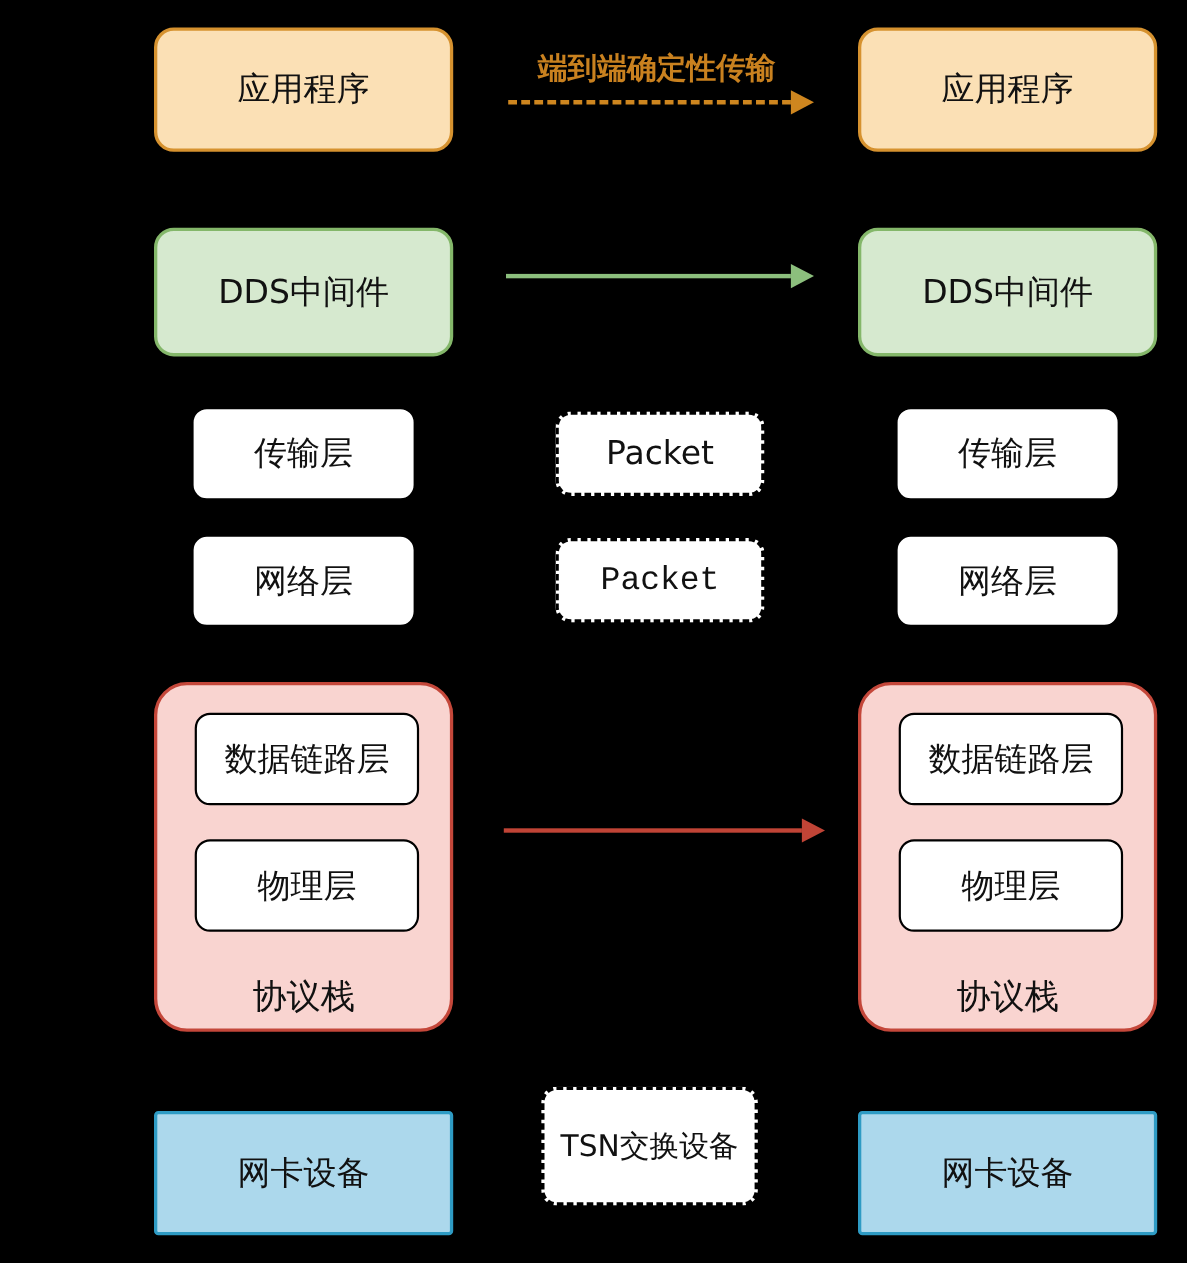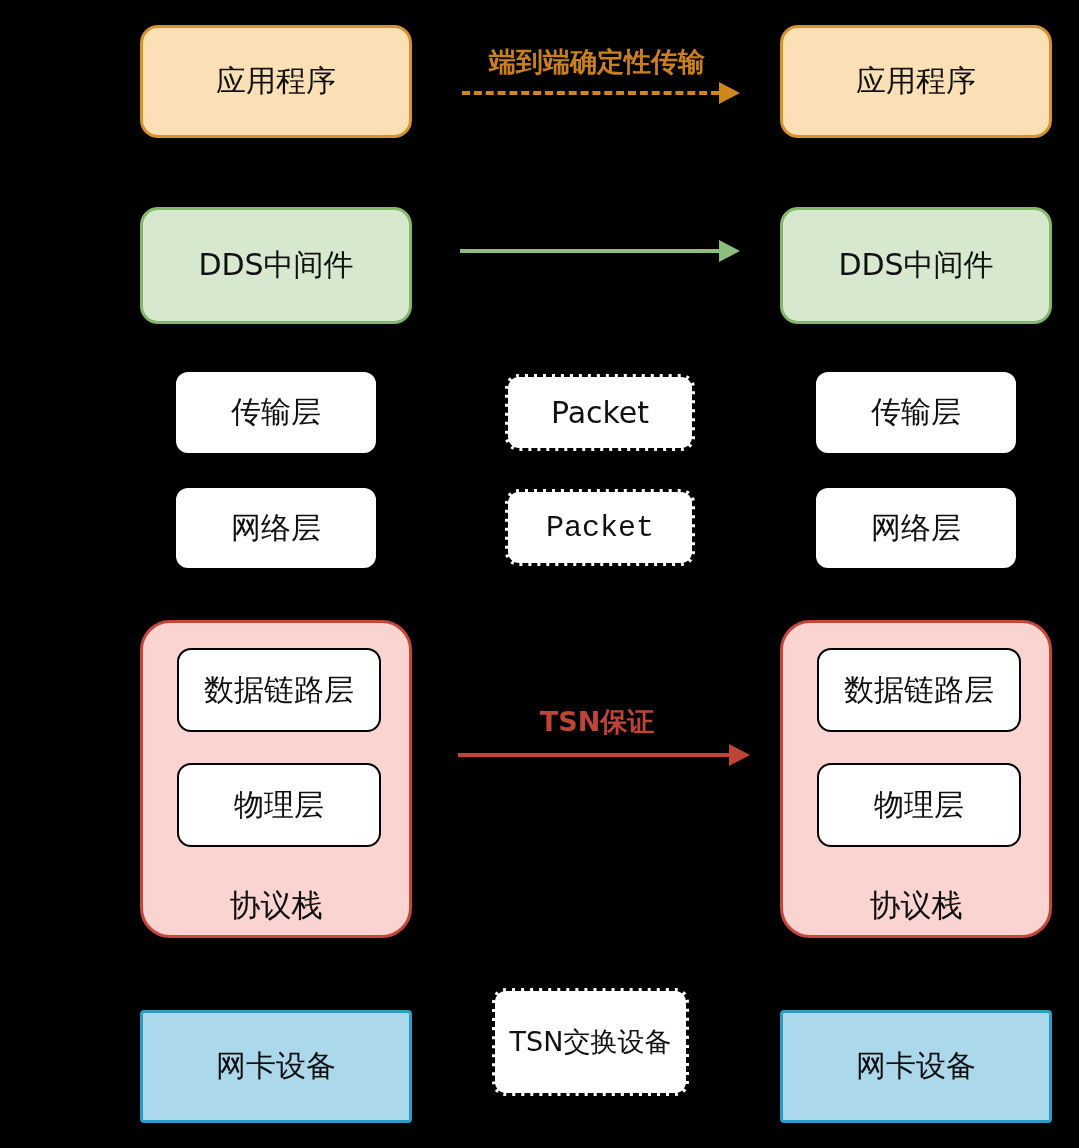--- a/index.html
+++ b/index.html
@@ -96,21 +96,20 @@
 
   <div class="arrow" style="left:460px; top:238px; width:280px; color:var(--arrow-green);">
     <div class="shaft solid"></div>
     <div class="head"></div>
   </div>
 
   <div class="box dashed-box" style="left:505px; top:374px; width:190px; height:77px;">Packet</div>
 
   <div class="box dashed-box" style="left:505px; top:489px; width:190px; height:77px;font-family:Liberation Mono, monospace;">Packet</div>
 
-  <div class="arrow-label" style="left:420px; top:704px; width:354px; color:var(--tsn-label-color);">TSN保证</div>
   <div class="arrow" style="left:458px; top:742px; width:292px; color:var(--arrow-red);">
     <div class="shaft solid"></div>
     <div class="head"></div>
   </div>
 
   <div class="box dashed-box" style="left:492px; top:988px; width:197px; height:108px; font-size:27px;">TSN交换设备</div>
 
   <div class="box app-box" style="left:780px; top:25px; width:272px; height:113px;">应用程序</div>
 
   <div class="box dds-box" style="left:780px; top:207px; width:272px; height:117px;">DDS中间件</div>

